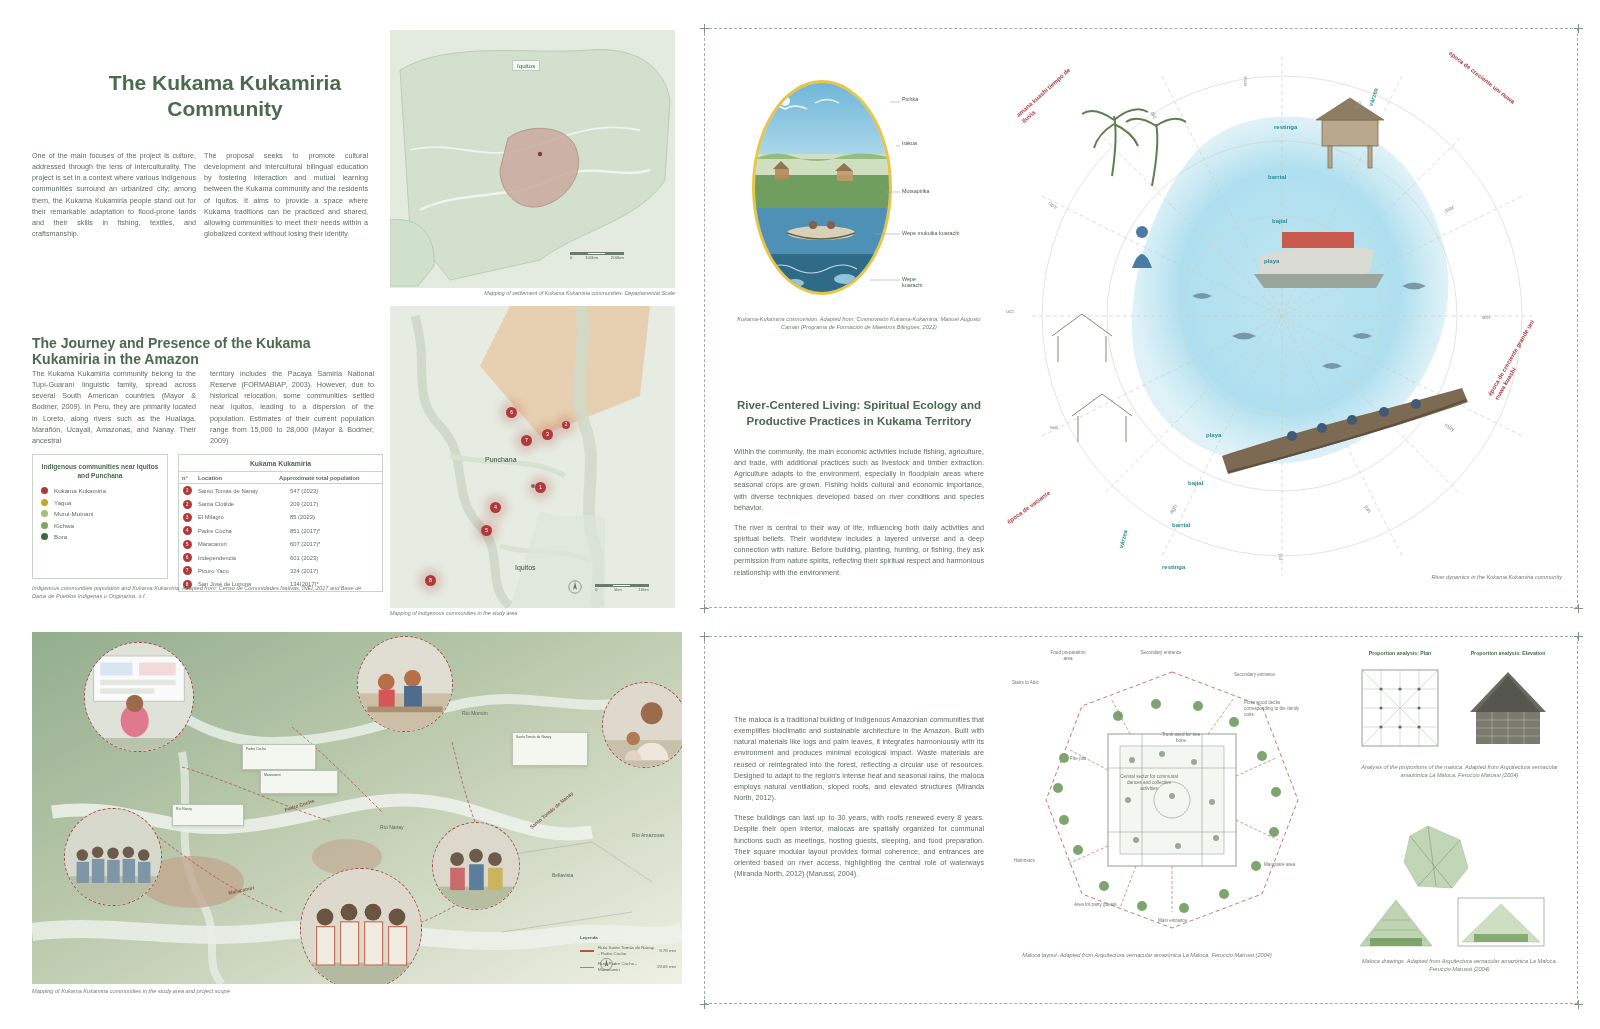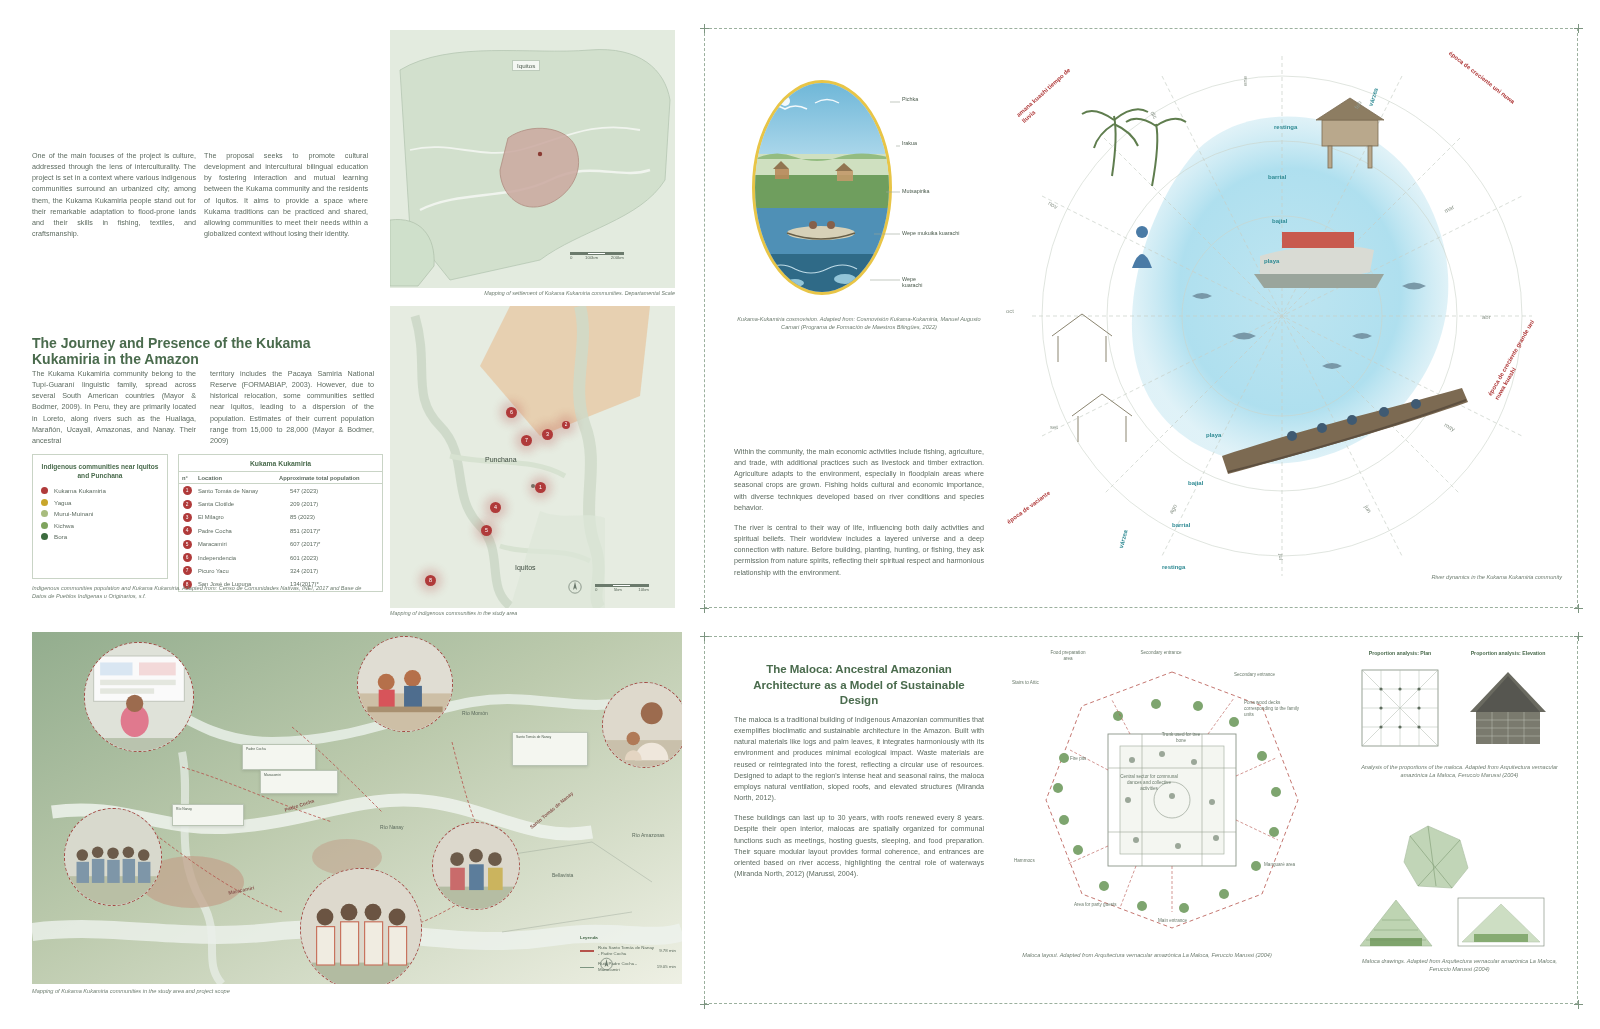--- a/index.html
+++ b/index.html
@@ -113,20 +113,23 @@
   #mal-draw { position: absolute; left: 640px; top: 190px; width: 215px; height: 155px; }
   .mini-title { font-size: 5.2px; font-weight: bold; color: #4a6b4d; text-align: center; }
 </style>
 </head>
 <body>
 
 <div class="page">
 
   <div id="left-top">
 
+    <div id="title-block">
+      <h1 class="title">The Kukama Kukamiria Community</h1>
+    </div>
 
     <div id="intro-cols">
       <div class="col body-txt">One of the main focuses of the project is culture, addressed through the lens of interculturality. The project is set in a context where various indigenous communities surround an urbanized city; among them, the Kukama Kukamiria people stand out for their remarkable adaptation to flood-prone lands and their skills in fishing, textiles, and craftsmanship.</div>
       <div class="col body-txt">The proposal seeks to promote cultural development and intercultural bilingual education by fostering interaction and mutual learning between the Kukama community and the residents of Iquitos. It aims to provide a space where Kukama traditions can be practiced and shared, allowing communities to meet their needs within a globalized context without losing their identity.</div>
     </div>
 
     <div id="journey-title">The Journey and Presence of the Kukama Kukamiria in the Amazon</div>
     <div id="journey-cols">
       <div class="col body-txt">The Kukama Kukamiria community belong to the Tupí-Guaraní linguistic family, spread across several South American countries (Mayor &amp; Bodmer, 2009). In Peru, they are primarily located in Loreto, along rivers such as the Huallaga, Marañón, Ucayali, Amazonas, and Nanay. Their ancestral</div>
       <div class="col body-txt">territory includes the Pacaya Samiria National Reserve (FORMABIAP, 2003). However, due to historical relocation, some communities settled near Iquitos, leading to a dispersion of the population. Estimates of their current population range from 15,000 to 28,000 (Mayor &amp; Bodmer, 2009)</div>
@@ -487,20 +490,21 @@
           <path d="M34 22 H44"></path>
             <path d="M40 66 H44"></path>
             <path d="M30 112 H44"></path>
             <path d="M18 154 H44"></path>
             <path d="M14 200 H44"></path>
         </g>
       </svg>
     </div>
     <div class="caption" style="position:absolute; left:22px; top:290px; width:250px; text-align:center;">Kukama-Kukamiria cosmovision. Adapted from: Cosmovisión Kukama-Kukamiria, Manuel Augusto Camari (Programa de Formación de Maestros Bilingües, 2022)</div>
 
+    <div id="river-title" class="sec-title">River-Centered Living: Spiritual Ecology and Productive Practices in Kukama Territory</div>
     <div id="river-body">
       <p class="body-txt" style="margin:0 0 9px 0;">Within the community, the main economic activities include fishing, agriculture, and trade, with additional practices such as livestock and timber extraction. Agriculture adapts to the environment, especially in floodplain areas where seasonal crops are grown. Fishing holds cultural and economic importance, with diverse techniques developed based on river conditions and species behavior.</p>
       <p class="body-txt" style="margin:0;">The river is central to their way of life, influencing both daily activities and spiritual beliefs. Their worldview includes a layered universe and a deep connection with nature. Before building, planting, hunting, or fishing, they ask permission from nature spirits, reflecting their spiritual respect and harmonious relationship with the environment.</p>
     </div>
 
     <div id="diagram-river">
       <svg width="580" height="560" viewBox="0 0 580 560">
         <defs>
           <radialGradient id="water" cx="50%" cy="50%" r="50%">
             <stop offset="0%" stop-color="#b7e2ef"></stop>
@@ -613,21 +617,20 @@
     <div class="caption" style="position:absolute; left:600px; top:548px; width:250px; text-align:right;">River dynamics in the Kukama Kukamiria community</div>
   </div>
 
   <div class="dashborder" style="left:704px; top:636px; width:874px; height:368px;"></div>
   <div class="corner" style="left:700px; top:632px;"></div>
   <div class="corner" style="left:1574px; top:632px;"></div>
   <div class="corner" style="left:700px; top:1000px;"></div>
   <div class="corner" style="left:1574px; top:1000px;"></div>
 
   <div id="right-bottom">
-    <div id="maloca-title" class="sec-title">The Maloca: Ancestral Amazonian Architecture as a Model of Sustainable Design</div>
     <div id="maloca-body">
       <p class="body-txt" style="margin:0 0 9px 0;">The maloca is a traditional building of Indigenous Amazonian communities that exemplifies bioclimatic and sustainable architecture in the Amazon. Built with natural materials like logs and palm leaves, it integrates harmoniously with its environment and produces minimal ecological impact. Waste materials are reused or reintegrated into the forest, reflecting a circular use of resources. Designed to adapt to the region's intense heat and seasonal rains, the maloca employs natural ventilation, sloped roofs, and elevated structures (Miranda North, 2012).</p>
       <p class="body-txt" style="margin:0 0 9px 0;">These buildings can last up to 30 years, with roofs renewed every 8 years. Despite their open interior, malocas are spatially organized for communal functions such as meetings, hosting guests, sleeping, and food preparation. Their square modular layout provides formal coherence, and entrances are oriented based on river access, highlighting the central role of waterways (Miranda North, 2012) (Marussi, 2004).</p>
     </div>
 
     <div id="maloca-plan">
       <svg width="320" height="300" viewBox="0 0 320 300">
         <path d="M160 22 L250 56 L286 150 L250 244 L160 278 L70 244 L34 150 L70 56 Z" fill="none" stroke="#b5534b" stroke-width=".8" stroke-dasharray="4 3"></path>
         <rect x="96" y="84" width="128" height="132" fill="none" stroke="#8a9488" stroke-width=".9"></rect>
         <rect x="108" y="96" width="104" height="108" fill="#f4f6f1" stroke="#aab4a6" stroke-width=".7"></rect>

